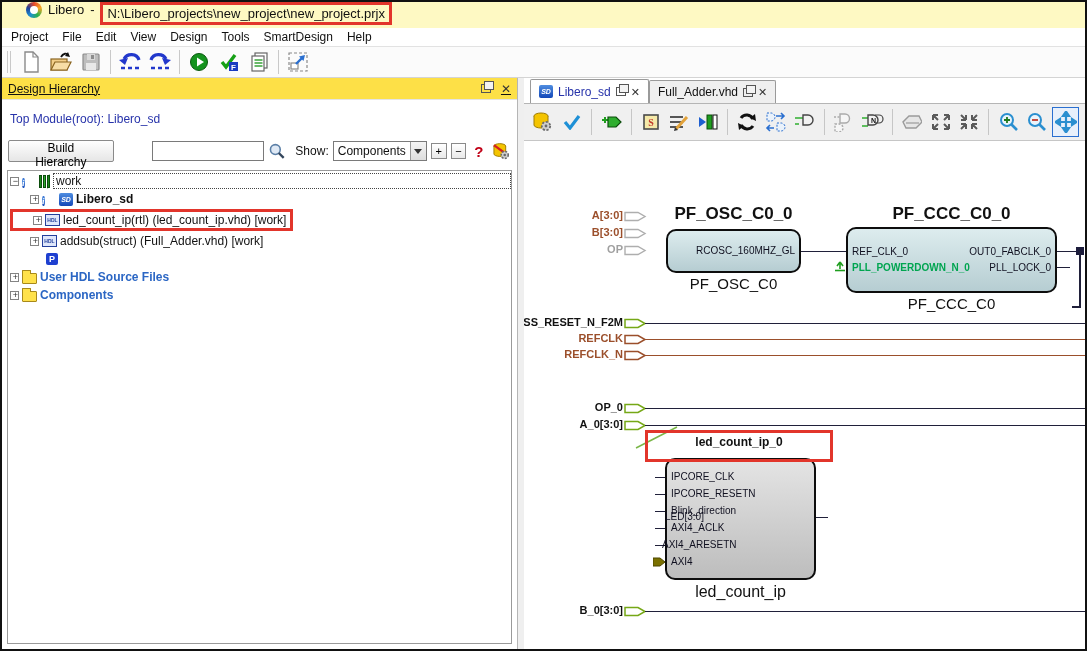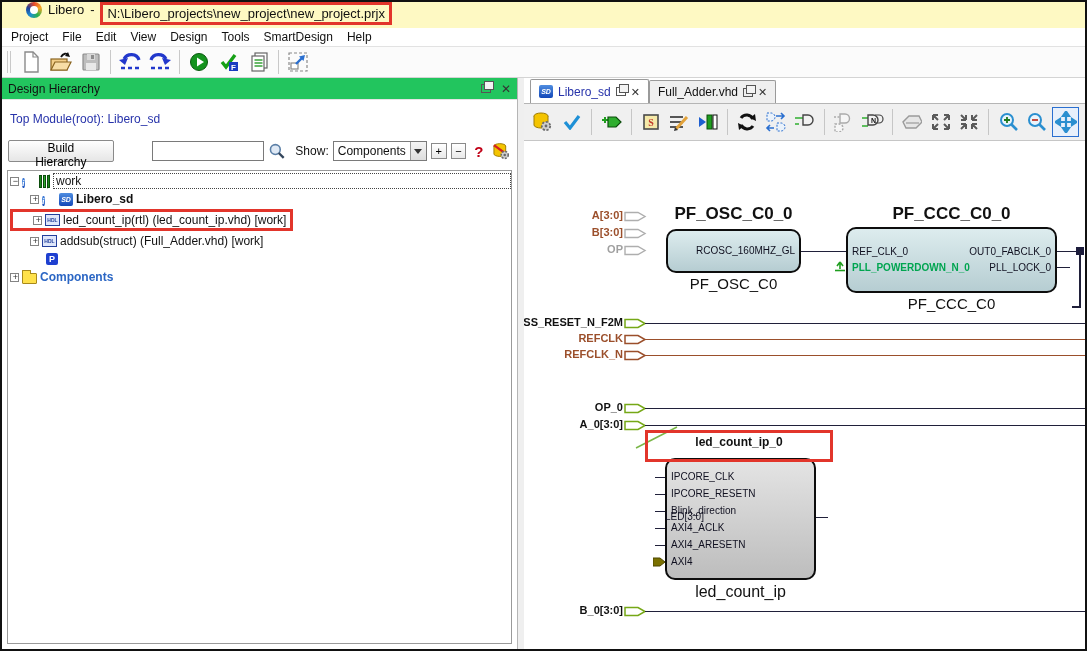--- a/index.html
+++ b/index.html
@@ -17,21 +17,21 @@
   .toolbar{height:32px;display:flex;align-items:center;background:#fbfbfb;border-top:1px solid #e2e2e2;border-bottom:1px solid #d4d4d4;padding:0 4px;}
   .grip{width:4px;height:22px;border-left:1px solid #c9c9c9;border-right:1px solid #c9c9c9;margin:0 5px 0 1px;}
   .tbtn{width:30px;height:28px;border:none;background:transparent;display:flex;align-items:center;justify-content:center;}
   .tsep{width:1px;height:24px;background:#c9c9c9;margin:0 4px;}
   
   .bodyrow{flex:1;display:flex;min-height:0;}
   .left-panel{width:516px;display:flex;flex-direction:column;background:#fff;border-right:1px solid #b5b5b5;}
   .splitter{width:6px;background:#efefef;}
   .right-panel{flex:1;display:flex;flex-direction:column;min-width:0;}
   
-  .dh-header{height:22px;display:flex;align-items:center;padding:0 6px;background:#22c55e;border-bottom:1px solid #e4e4e4;}
+  .dh-header{height:22px;display:flex;align-items:center;padding:0 6px;background:#fde047;border-bottom:1px solid #e4e4e4;text-decoration:underline;}
   .dh-title{font-size:12px;color:#111;flex:1;}
   .float-glyph{width:10px;height:9px;border:1px solid #555;position:relative;margin-right:10px;}
   .float-glyph::before{content:"";position:absolute;left:2px;top:-4px;width:8px;height:7px;border:1px solid #555;background:#f3f3f3;}
   .close-glyph{font-size:12px;color:#333;line-height:10px;}
   .top-module{padding:12px 0 10px 8px;color:#2733aa;font-size:12px;}
   .dh-controls{display:flex;align-items:center;padding:4px 6px 8px 6px;gap:4px;}
   .build-btn{height:22px;padding:0 12px;font-size:12px;background:linear-gradient(#fefefe,#e6e6e6);border:1px solid #8a8a8a;border-radius:2px;}
   .search-input{width:112px;height:20px;border:1px solid #7a7a7a;margin-left:34px;padding:0 3px;font-size:12px;}
   .show-label{margin-left:6px;}
   .show-select{width:96px;height:20px;border:1px solid #7a7a7a;background:#fff;display:flex;align-items:center;}
@@ -247,20 +247,25 @@
           <span class="exp plus"></span>
           <span class="hdl-ic">HDL</span>
           <span>addsub(struct) (Full_Adder.vhd) [work]</span>
         </div>
         <div class="trow" style="padding-left:38px">
           <span class="p-ic">P</span>
         </div>
         <div class="trow" style="padding-left:2px">
           <span class="exp plus"></span>
           <span class="folder-ic"></span>
+          <span class="cat">User HDL Source Files</span>
+        </div>
+        <div class="trow" style="padding-left:2px">
+          <span class="exp plus"></span>
+          <span class="folder-ic"></span>
           <span class="cat">Components</span>
         </div>
       </div>
     </div>
 
     <div class="splitter"></div>
 
     <div class="right-panel">
       <div class="tabbar">
         <div class="tab active">
@@ -489,21 +494,21 @@
         <div class="abs" style="left:131px;top:370px;width:10px;height:1px;background:#20203a"></div>
         <div class="abs" style="left:131px;top:387px;width:10px;height:1px;background:#20203a"></div>
         <div class="abs" style="left:131px;top:404px;width:10px;height:1px;background:#20203a"></div>
         <svg class="abs" style="left:129px;top:415px" width="13" height="12">
             <polygon points="0,2 7,2 12,6 7,10 0,10" fill="#7a7000" stroke="#4d4600"></polygon>
           </svg>
         <div class="pin" style="left:147px;top:330px">IPCORE_CLK</div>
         <div class="pin" style="left:147px;top:347px">IPCORE_RESETN</div>
         <div class="pin" style="left:147px;top:364px">Blink_direction</div>
         <div class="pin" style="left:147px;top:381px">AXI4_ACLK</div>
-        <div class="pin" style="left:147px;top:398px">AXI4_ARESETN</div>
+        <div class="pin" style="left:138px;top:398px">AXI4_ARESETN</div>
         <div class="pin" style="left:147px;top:415px">AXI4</div>
         <div class="pin" style="left:141px;top:370px;width:171px;">LED[3:0]</div>
         <div class="abs" style="left:292px;top:376px;width:12px;height:1px;background:#20203a"></div>
         <div class="comp-caption" style="left:141px;top:442px;width:151px;font-size:16px">led_count_ip</div>
 
         <div class="portlabel" style="right:462px;top:463px">B_0[3:0]</div>
         <svg class="abs" style="left:100px;top:465px" width="23" height="11">
             <polygon points="1,1.5 14,1.5 21,5.5 14,9.5 1,9.5" fill="#fff" stroke="#76a817" stroke-width="1.5"></polygon>
           </svg>
         <div class="wire" style="left:121px;top:470px;width:440px"></div>

